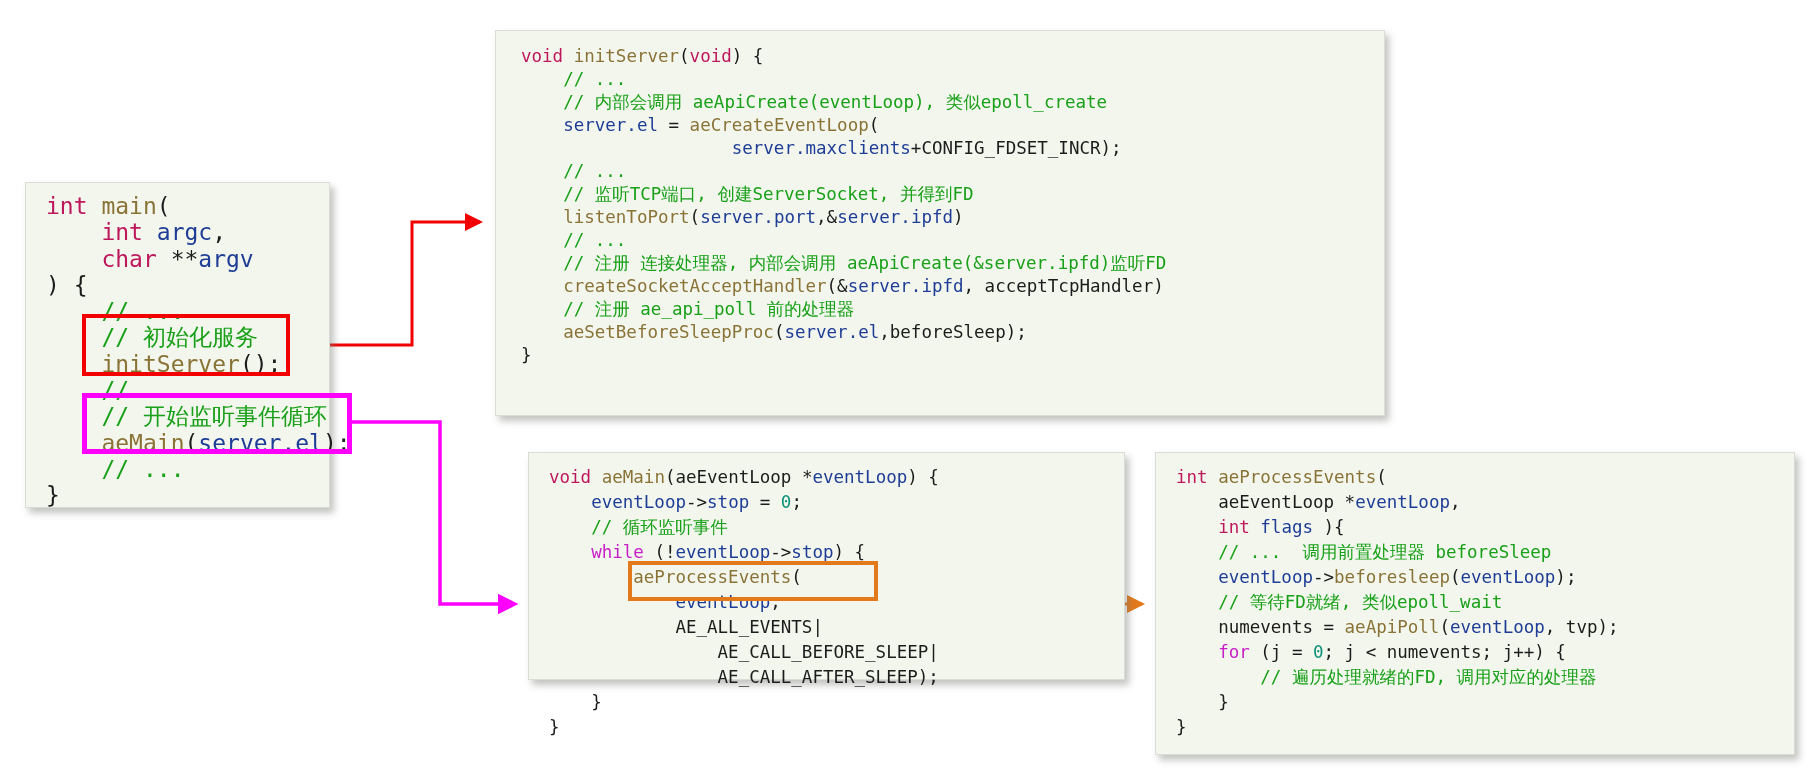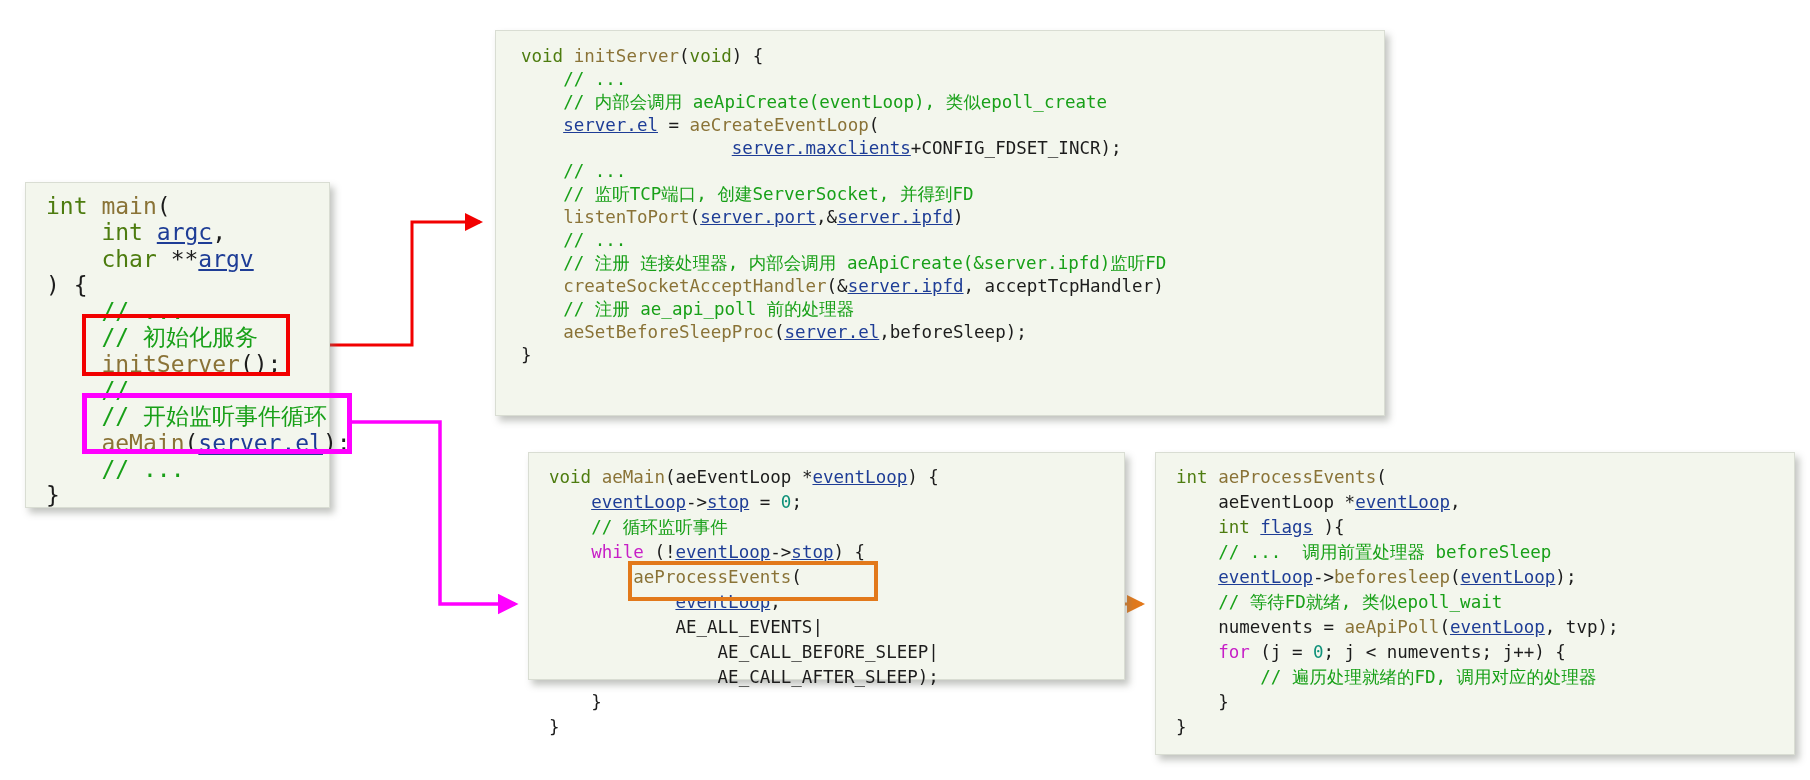--- a/index.html
+++ b/index.html
@@ -4,24 +4,24 @@
 <style>
   html,body{margin:0;padding:0;background:#ffffff;}
   .canvas{position:relative;width:1810px;height:780px;background:#ffffff;overflow:hidden;
           font-family:"DejaVu Sans Mono","Liberation Mono",monospace;}
   .panel{position:absolute;background:#f3f6ed;border:1px solid #d9ddd3;
          box-shadow:4px 5px 7px rgba(120,125,115,0.45);box-sizing:border-box;}
   .code{white-space:pre;font-size:17.5px;line-height:23px;color:#1c1c1c;}
   .ln{white-space:pre;}
   #panel-main .code{font-size:23px;line-height:26.3px;}
   #panel-aemain .code,#panel-aeprocess .code{line-height:25px;}
-  .t-kw{color:#4d7c0f;}
+  .t-kw{color:#be185d;}
   .t-ctrl{color:#c71fc7;text-align:center;}
   .t-fn{color:#8a7337;}
-  .t-id{color:#1e3d96;text-decoration:underline;}
+  .t-id{color:#1e3d96;}
   .t-cm{color:#18a018;}
   .t-num{color:#0e9179;}
   .t-pl{color:#1c1c1c;}
   .hl-box{position:absolute;box-sizing:border-box;background:transparent;}
   #box-red{left:82px;top:314px;width:208px;height:62px;border:4px solid #f20000;}
   #box-magenta{left:82px;top:393px;width:270px;height:61px;border:5px solid #ff00ff;}
   #box-orange{left:628px;top:561px;width:250px;height:40px;border:4px solid #e2791b;}
   .arrows{position:absolute;left:0;top:0;width:1810px;height:780px;pointer-events:none;}
   
   #panel-main{left:25px;top:182px;width:305px;height:326px;padding:10px 0 0 20px;}

